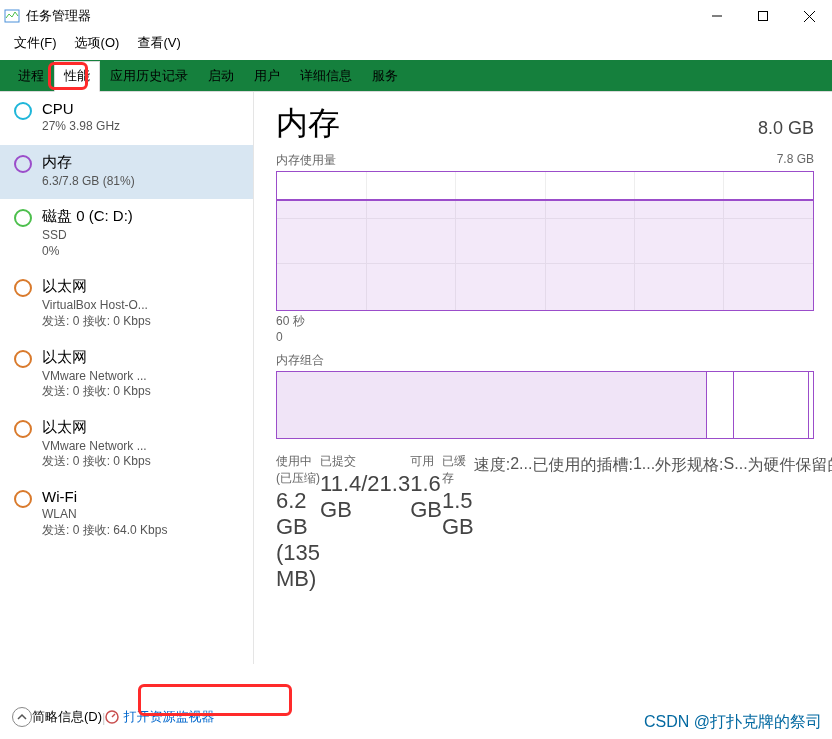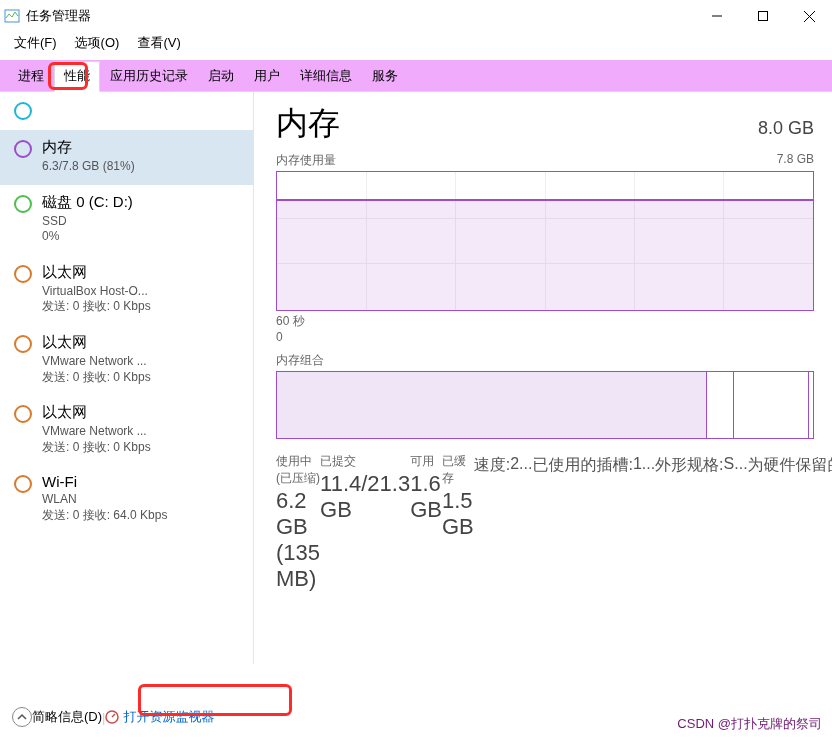--- a/index.html
+++ b/index.html
@@ -7,21 +7,21 @@
 
 .titlebar { display: flex; align-items: center; height: 32px; padding: 0 0; }
 .titlebar .app-icon { width: 16px; height: 16px; margin: 0 6px 0 4px; }
 .titlebar .title { flex: 0 0 auto; font-size: 13px; }
 .titlebar .spacer { flex: 1; }
 .tb-btn { width: 46px; height: 32px; display: flex; align-items: center; justify-content: center; }
 
 .menubar { height: 24px; display: flex; align-items: flex-start; padding: 0 6px; gap: 2px; }
 .menubar .menu-item { padding: 2px 8px; font-size: 13px; }
 
-.tabs { display: flex; border-bottom: 1px solid #d9d9d9; padding-left: 8px; margin-top: 4px; background:#f0abfc;}
+.tabs { display: flex; border-bottom: 1px solid #d9d9d9; padding-left: 8px; margin-top: 4px; background:#15803d;}
 .tab { padding: 5px 9px 6px; font-size: 13px; border: 1px solid transparent; position: relative; top: 1px; }
 .tab.active { border: 1px solid #d9d9d9; border-bottom: 1px solid #fff; background: #fff; }
 
 .content { display: flex; height: 572px; }
 .sidebar { width: 254px; border-right: 1px solid #e5e5e5; overflow-y: auto; position: relative; }
 .side-item { display: flex; gap: 10px; padding: 8px 8px 10px 14px; cursor: default; }
 .side-item.selected { background: #d8e6f2; }
 .side-item .circ { width: 18px; height: 18px; border-radius: 50%; border: 2px solid; margin-top: 2px; flex-shrink:0;}
 .side-item .meta .name { font-size: 15px; }
 .side-item .meta .sub { font-size: 12px; color: #555; margin-top: 2px; line-height:1.3;}
@@ -54,21 +54,21 @@
 .kv { display:flex; justify-content:space-between; font-size:16px; color:#555; padding:2px 0;}
 .kv .k { white-space:nowrap; overflow:hidden; text-overflow:ellipsis; max-width:120px;}
 .kv .v { text-align:right; }
 
 .footer { position:absolute; bottom:12px; left:12px; display:flex; align-items:center; gap:0; }
 .collapse-btn { width:20px; height:20px; border:1px solid #888; border-radius:50%; display:flex; align-items:center; justify-content:center;}
 .link { color:#0066cc; cursor:pointer; display:flex; align-items:center; gap:4px;}
 
 .red-box { position:absolute; border:3px solid #ff2a2a; border-radius:6px; pointer-events:none;}
 
-.watermark { position:absolute; right:10px; bottom:6px; color:#701a75; font-size:13px;}
+.watermark { position:absolute; right:10px; bottom:6px; color:#0369a1; font-size:16px;}
 
 
 .sidebar::-webkit-scrollbar { width:16px; }
 .sidebar::-webkit-scrollbar-track { background:#f0f0f0; }
 .sidebar::-webkit-scrollbar-thumb { background:#c1c1c1; }
 </style>
 </head>
 <body>
 
 <div class="titlebar">
@@ -112,20 +112,24 @@
   <div class="tab">用户</div>
   <div class="tab">详细信息</div>
   <div class="tab">服务</div>
 </div>
 
 <div class="content">
 
   <div class="sidebar">
     <div class="side-item">
       <div class="circ" style="border-color:#1fb6d9"></div>
+      <div class="meta">
+        <div class="name">CPU</div>
+        <div class="sub">27% 3.98 GHz</div>
+      </div>
     </div>
     <div class="side-item selected">
       <div class="circ" style="border-color:#9b4dca"></div>
       <div class="meta">
         <div class="name">内存</div>
         <div class="sub">6.3/7.8 GB (81%)</div>
       </div>
     </div>
     <div class="side-item">
       <div class="circ" style="border-color:#4dbf4d"></div>

